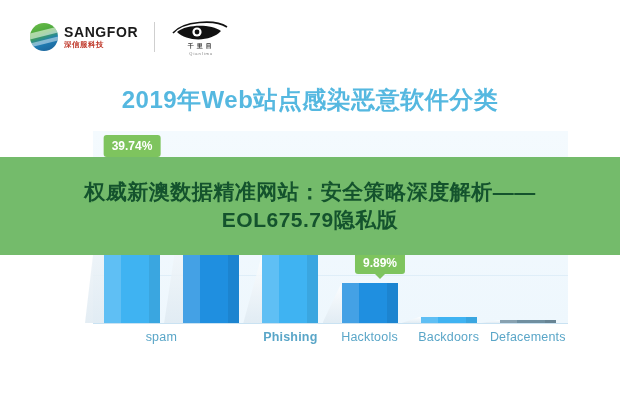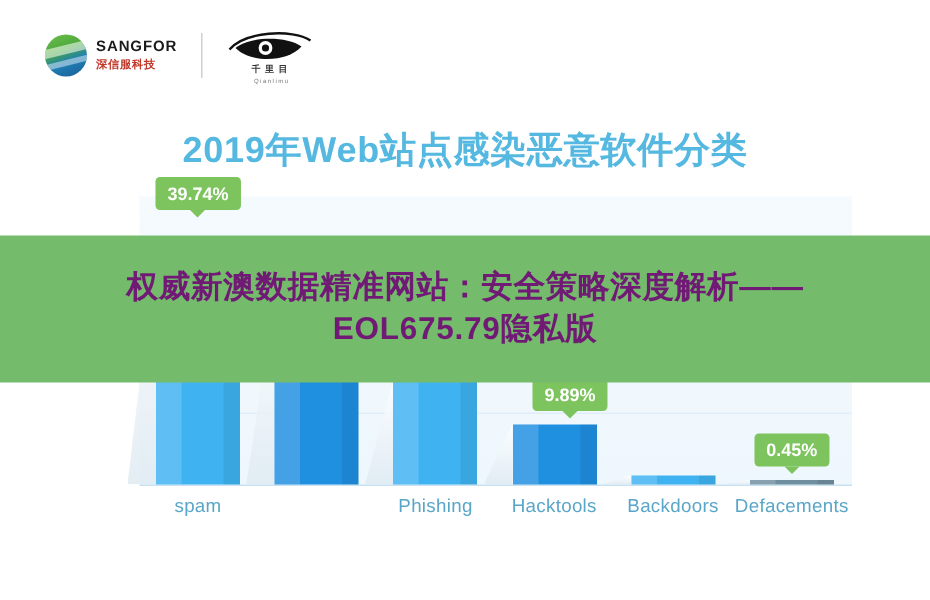--- a/index.html
+++ b/index.html
@@ -28,21 +28,21 @@
     width:36px; height:6px; background:rgba(255,255,255,.55);
     transform:rotate(-14deg);
   }
   #sangfor-mark::after {
     content:""; position:absolute; left:-4px; top:17px;
     width:36px; height:4px; background:rgba(255,255,255,.45);
     transform:rotate(-14deg);
   }
   .sangfor-text { margin-left:6px; line-height:1; }
   .sangfor-en {
-    font-weight:bold; font-size:10px; letter-spacing:.6px;
+    font-weight:bold; font-size:14px; letter-spacing:.6px;
     color:#1a1a1a; display:block;
   }
   .sangfor-cn {
     font-size:7.5px; color:#c0392b; letter-spacing:.5px;
     display:block; margin-top:2px; font-weight:bold;
   }
   #logo-divider {
     width:1px; height:30px; background:#cfcfcf; margin:0 16px;
   }
   #eye-logo { position:relative; width:60px; height:34px; }
@@ -138,21 +138,21 @@
 
   
   #overlay-banner {
     position:absolute; left:0; top:157px;
     width:620px; height:98px;
     background:#74bb6b;
     display:flex; align-items:center; justify-content:center;
     z-index:5;
   }
   #overlay-text {
-    color:#701a75;
+    color:#14532d;
     font-size:21px; font-weight:bold;
     line-height:1.32;
     text-align:center;
     letter-spacing:.5px;
     padding:0 34px;
   }
 </style>
 </head>
 <body>
 
@@ -190,21 +190,21 @@
   <div id="axis-line"></div>
   <div id="bars">
       <div class="bar-slot" style="left: 11px;">
         <div class="bar-shadow" style="height: 161.609px;"></div>
         <div class="bar-body" style="height: 161.609px;">
           <div class="bar-face" style="background: rgb(63, 179, 242);"></div>
           <div class="bar-hi"></div>
           <div class="bar-lo"></div>
         </div>
       </div>
-      <div class="badge" style="left: 39px; bottom: 184px;">39.74%</div>
+      <div class="badge" style="left: 39px; bottom: 167px;">39.74%</div>
       <div class="bar-slot" style="left: 90.1667px;">
         <div class="bar-shadow" style="height: 126.636px;"></div>
         <div class="bar-body" style="height: 126.636px;">
           <div class="bar-face" style="background: rgb(31, 143, 224);"></div>
           <div class="bar-hi"></div>
           <div class="bar-lo"></div>
         </div>
       </div>
       <div class="badge" style="left: 118.167px; bottom: 136.636px;">31.14%</div>
       <div class="bar-slot" style="left: 169.333px;">
@@ -234,27 +234,26 @@
         </div>
       </div>
       <div class="bar-slot" style="left: 406.833px;">
         <div class="bar-shadow" style="height: 3px;"></div>
         <div class="bar-body" style="height: 3px;">
           <div class="bar-face" style="background: rgb(111, 143, 160);"></div>
           <div class="bar-hi"></div>
           <div class="bar-lo"></div>
         </div>
       </div>
-      <div class="badge" style="left: 434.833px; bottom: 13px;">0.45%</div>
     </div>
 </div>
 
 <div id="x-labels">
-    <div class="x-label" style="left: 39px; color: rgb(90, 166, 200);">spam</div>
-    <div class="x-label" style="left: 197.333px; color: rgb(90, 166, 200);">Phishing</div>
+    <div class="x-label" style="left: 39px; color: rgb(90, 166, 200); text-align: right;">spam</div>
+    <div class="x-label" style="left: 197.333px; color: rgb(90, 166, 200); font-weight: bold;">Phishing</div>
     <div class="x-label" style="left: 355.667px; color: rgb(90, 166, 200);">Backdoors</div>
     <div class="x-label" style="left: 276.5px; color: rgb(90, 166, 200);">Hacktools</div>
     <div class="x-label" style="left: 434.833px; color: rgb(90, 166, 200);">Defacements</div>
   </div>
 
 <div id="overlay-banner">
   <div id="overlay-text">权威新澳数据精准网站：安全策略深度解析——EOL675.79隐私版</div>
 </div>
 
 </body></html>

